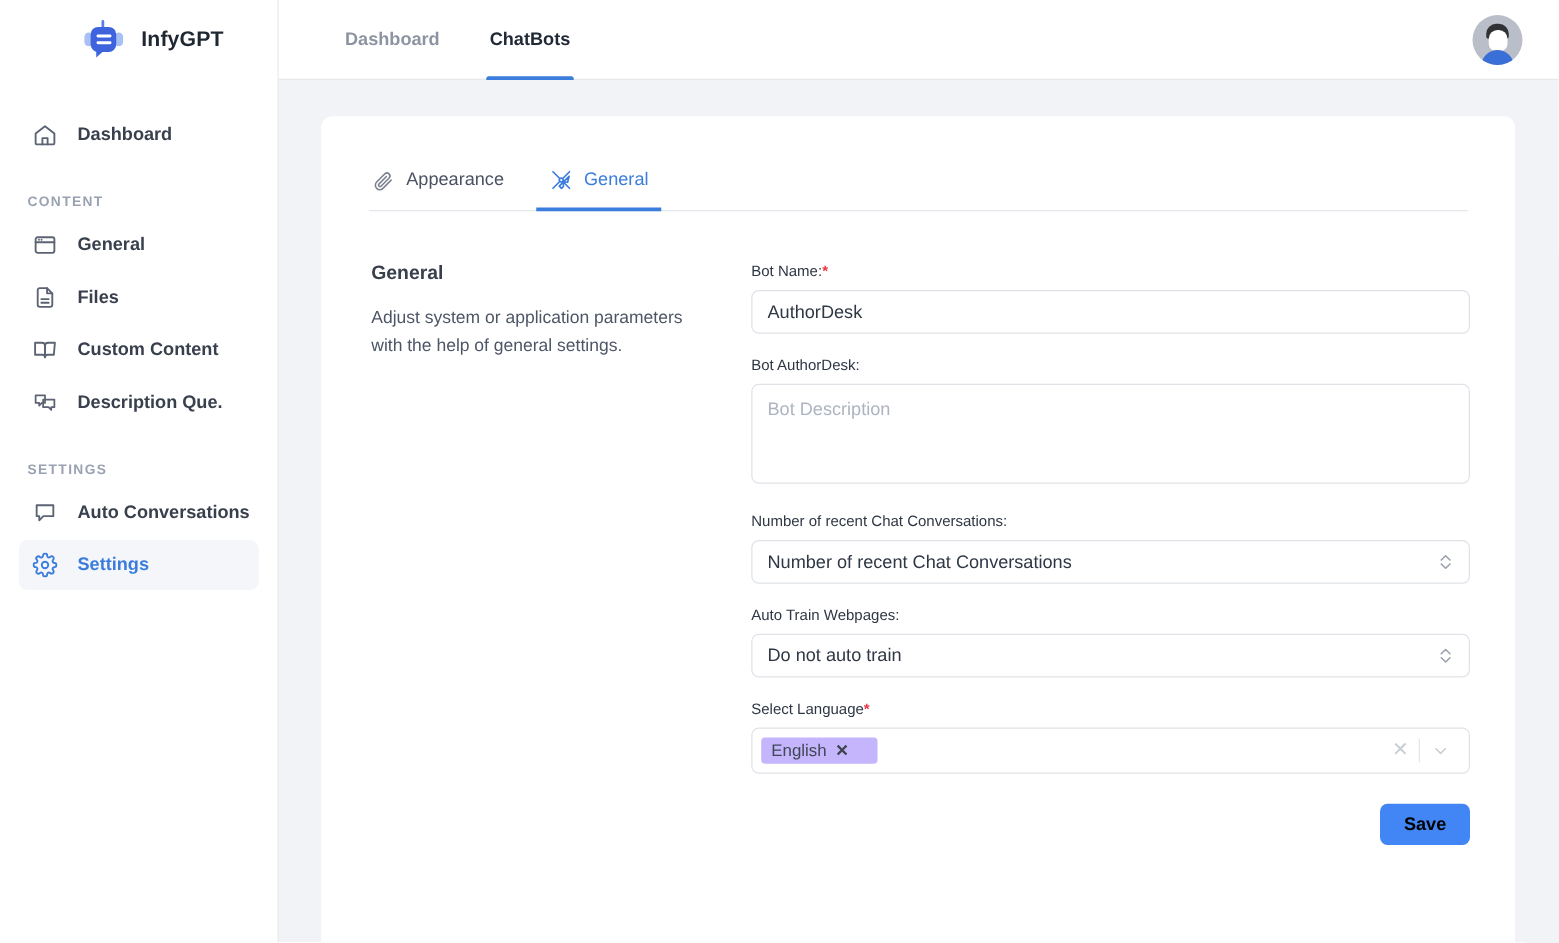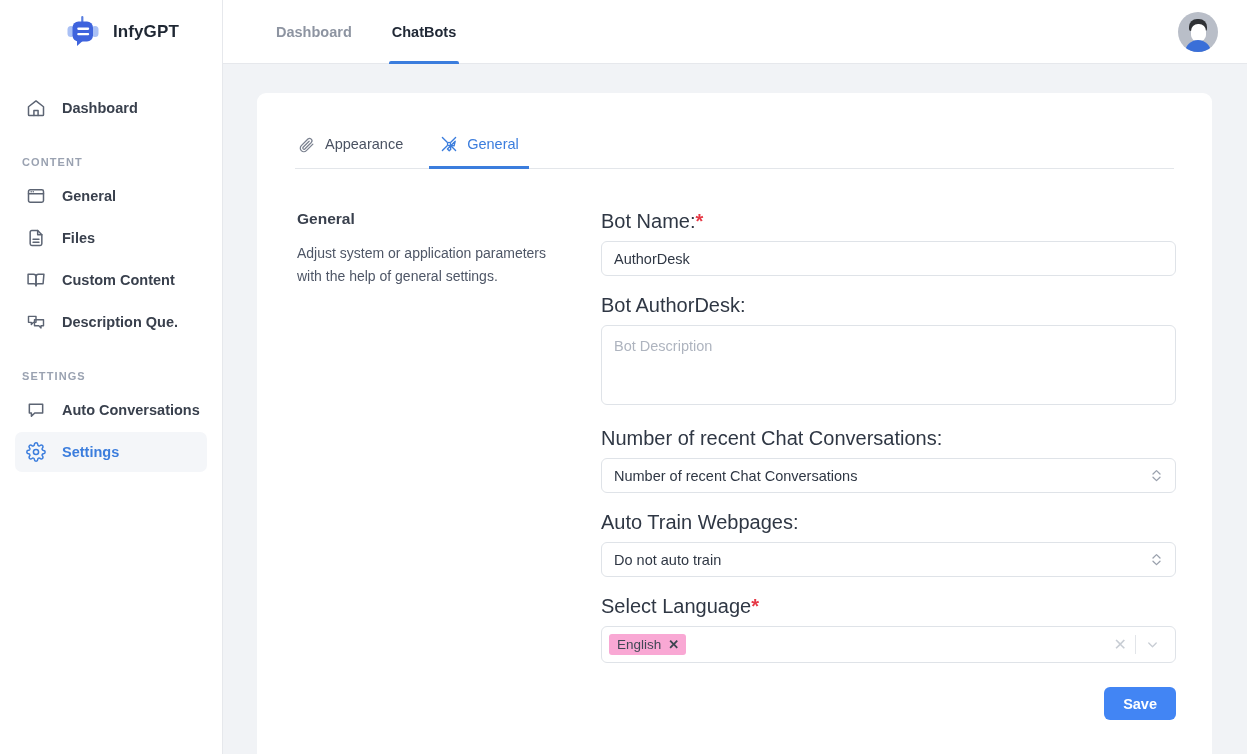--- a/index.html
+++ b/index.html
@@ -96,21 +96,21 @@
 
   
   .card-body { display: flex; padding-top: 41px; }
   .col-left { width: 305px; flex: 0 0 305px; padding-left: 2px; }
   .sec-title { font-size: 15.5px; font-weight: bold; color: #39404d; margin-bottom: 14px; }
   .sec-desc { font-size: 14px; color: #4e5666; line-height: 23px; max-width: 262px; }
   .col-right { flex: 1; padding-left: 1px; }
 
   .field { margin-bottom: 18px; }
   .field-label {
-    display: block; font-size: 20px; color: #2f3744; margin-bottom: 8px; font-weight: normal;
+    display: block; font-size: 12px; color: #2f3744; margin-bottom: 8px; font-weight: normal;
   }
   .req { color: #e63946; font-weight: bold; }
 
   .txt-input, .txt-area, .sel-box, .ms-box {
     width: 575px; border: 1px solid #dfe3e8; border-radius: 6px; background: #fff;
     font-family: "Liberation Sans", sans-serif; font-size: 14.5px; color: #2f3744;
   }
   .txt-input { height: 35px; padding: 0 12px; }
   .txt-area { height: 80px; padding: 10px 12px; resize: none; line-height: 20px; }
   .txt-area::placeholder, .txt-input::placeholder { color: #aeb4bf; }
@@ -123,32 +123,32 @@
   .sel-arrows {
     width: 14px; display: flex; flex-direction: column; align-items: center; gap: 3px;
     color: #9aa1ad;
   }
 
   .ms-box {
     min-height: 37px; display: flex; align-items: center; padding: 0 6px 0 7px; cursor: text;
   }
   .chip {
     display: inline-flex; align-items: center; gap: 7px;
-    background: #f9a8d4; border-radius: 3px; padding: 3px 7px 3px 8px;
+    background: #c4b5fd; border-radius: 3px; padding: 3px 23px 3px 8px;
     font-size: 13.5px; color: #414855;
   }
   .chip-x { font-size: 13px; color: #3d444f; cursor: pointer; line-height: 1; font-weight: bold; }
   .ms-spacer { flex: 1; }
   .ms-clear { color: #c8cdd4; font-size: 16px; padding: 0 8px; cursor: pointer; line-height: 1; }
   .ms-div { width: 1px; height: 19px; background: #e2e5e9; }
   .ms-caret { color: #c8cdd4; padding: 0 9px; display: flex; align-items: center; cursor: pointer; }
 
   .actions { width: 575px; display: flex; justify-content: flex-end; margin-top: 24px; }
   .btn-save {
-    background: #4285f4; color: #ffffff; border: none; border-radius: 6px;
+    background: #4285f4; color: #000000; border: none; border-radius: 6px;
     height: 33px; padding: 0 19px; font-size: 14.5px; font-weight: bold;
     font-family: "Liberation Sans", sans-serif; cursor: pointer;
   }
 </style>
 </head>
 <body>
 
 <div class="app">
 
   <aside class="sidebar">

